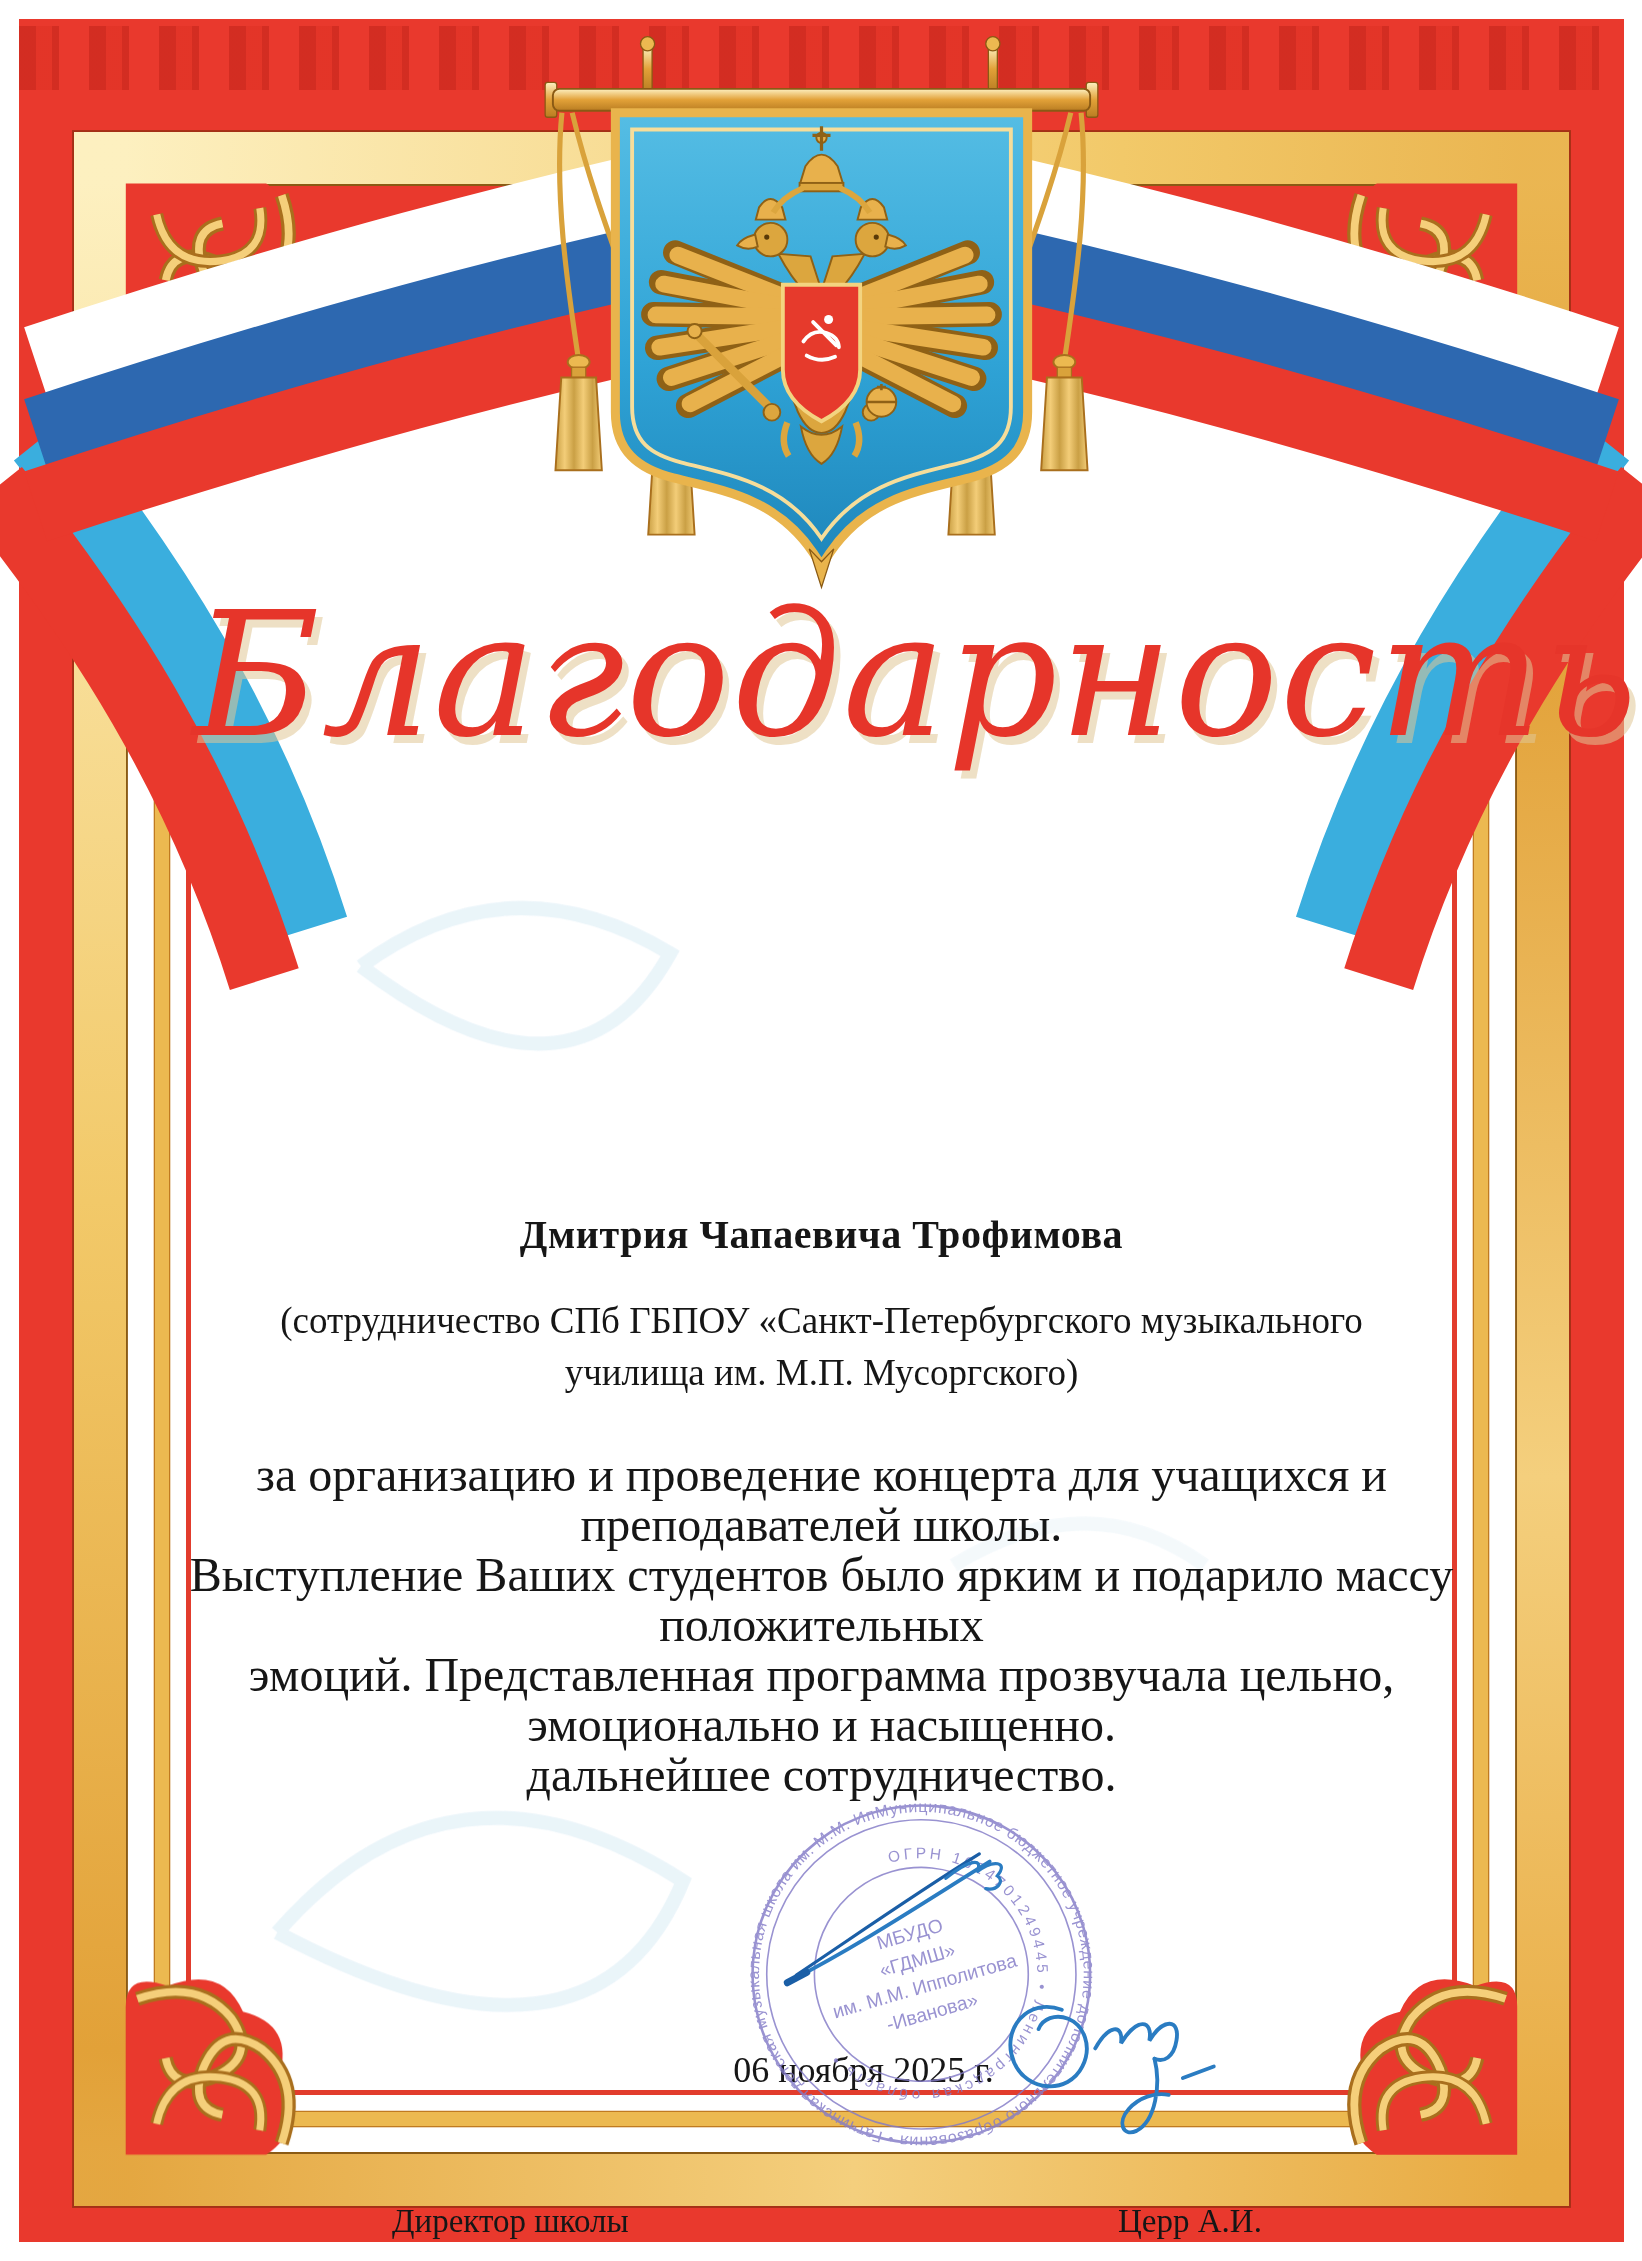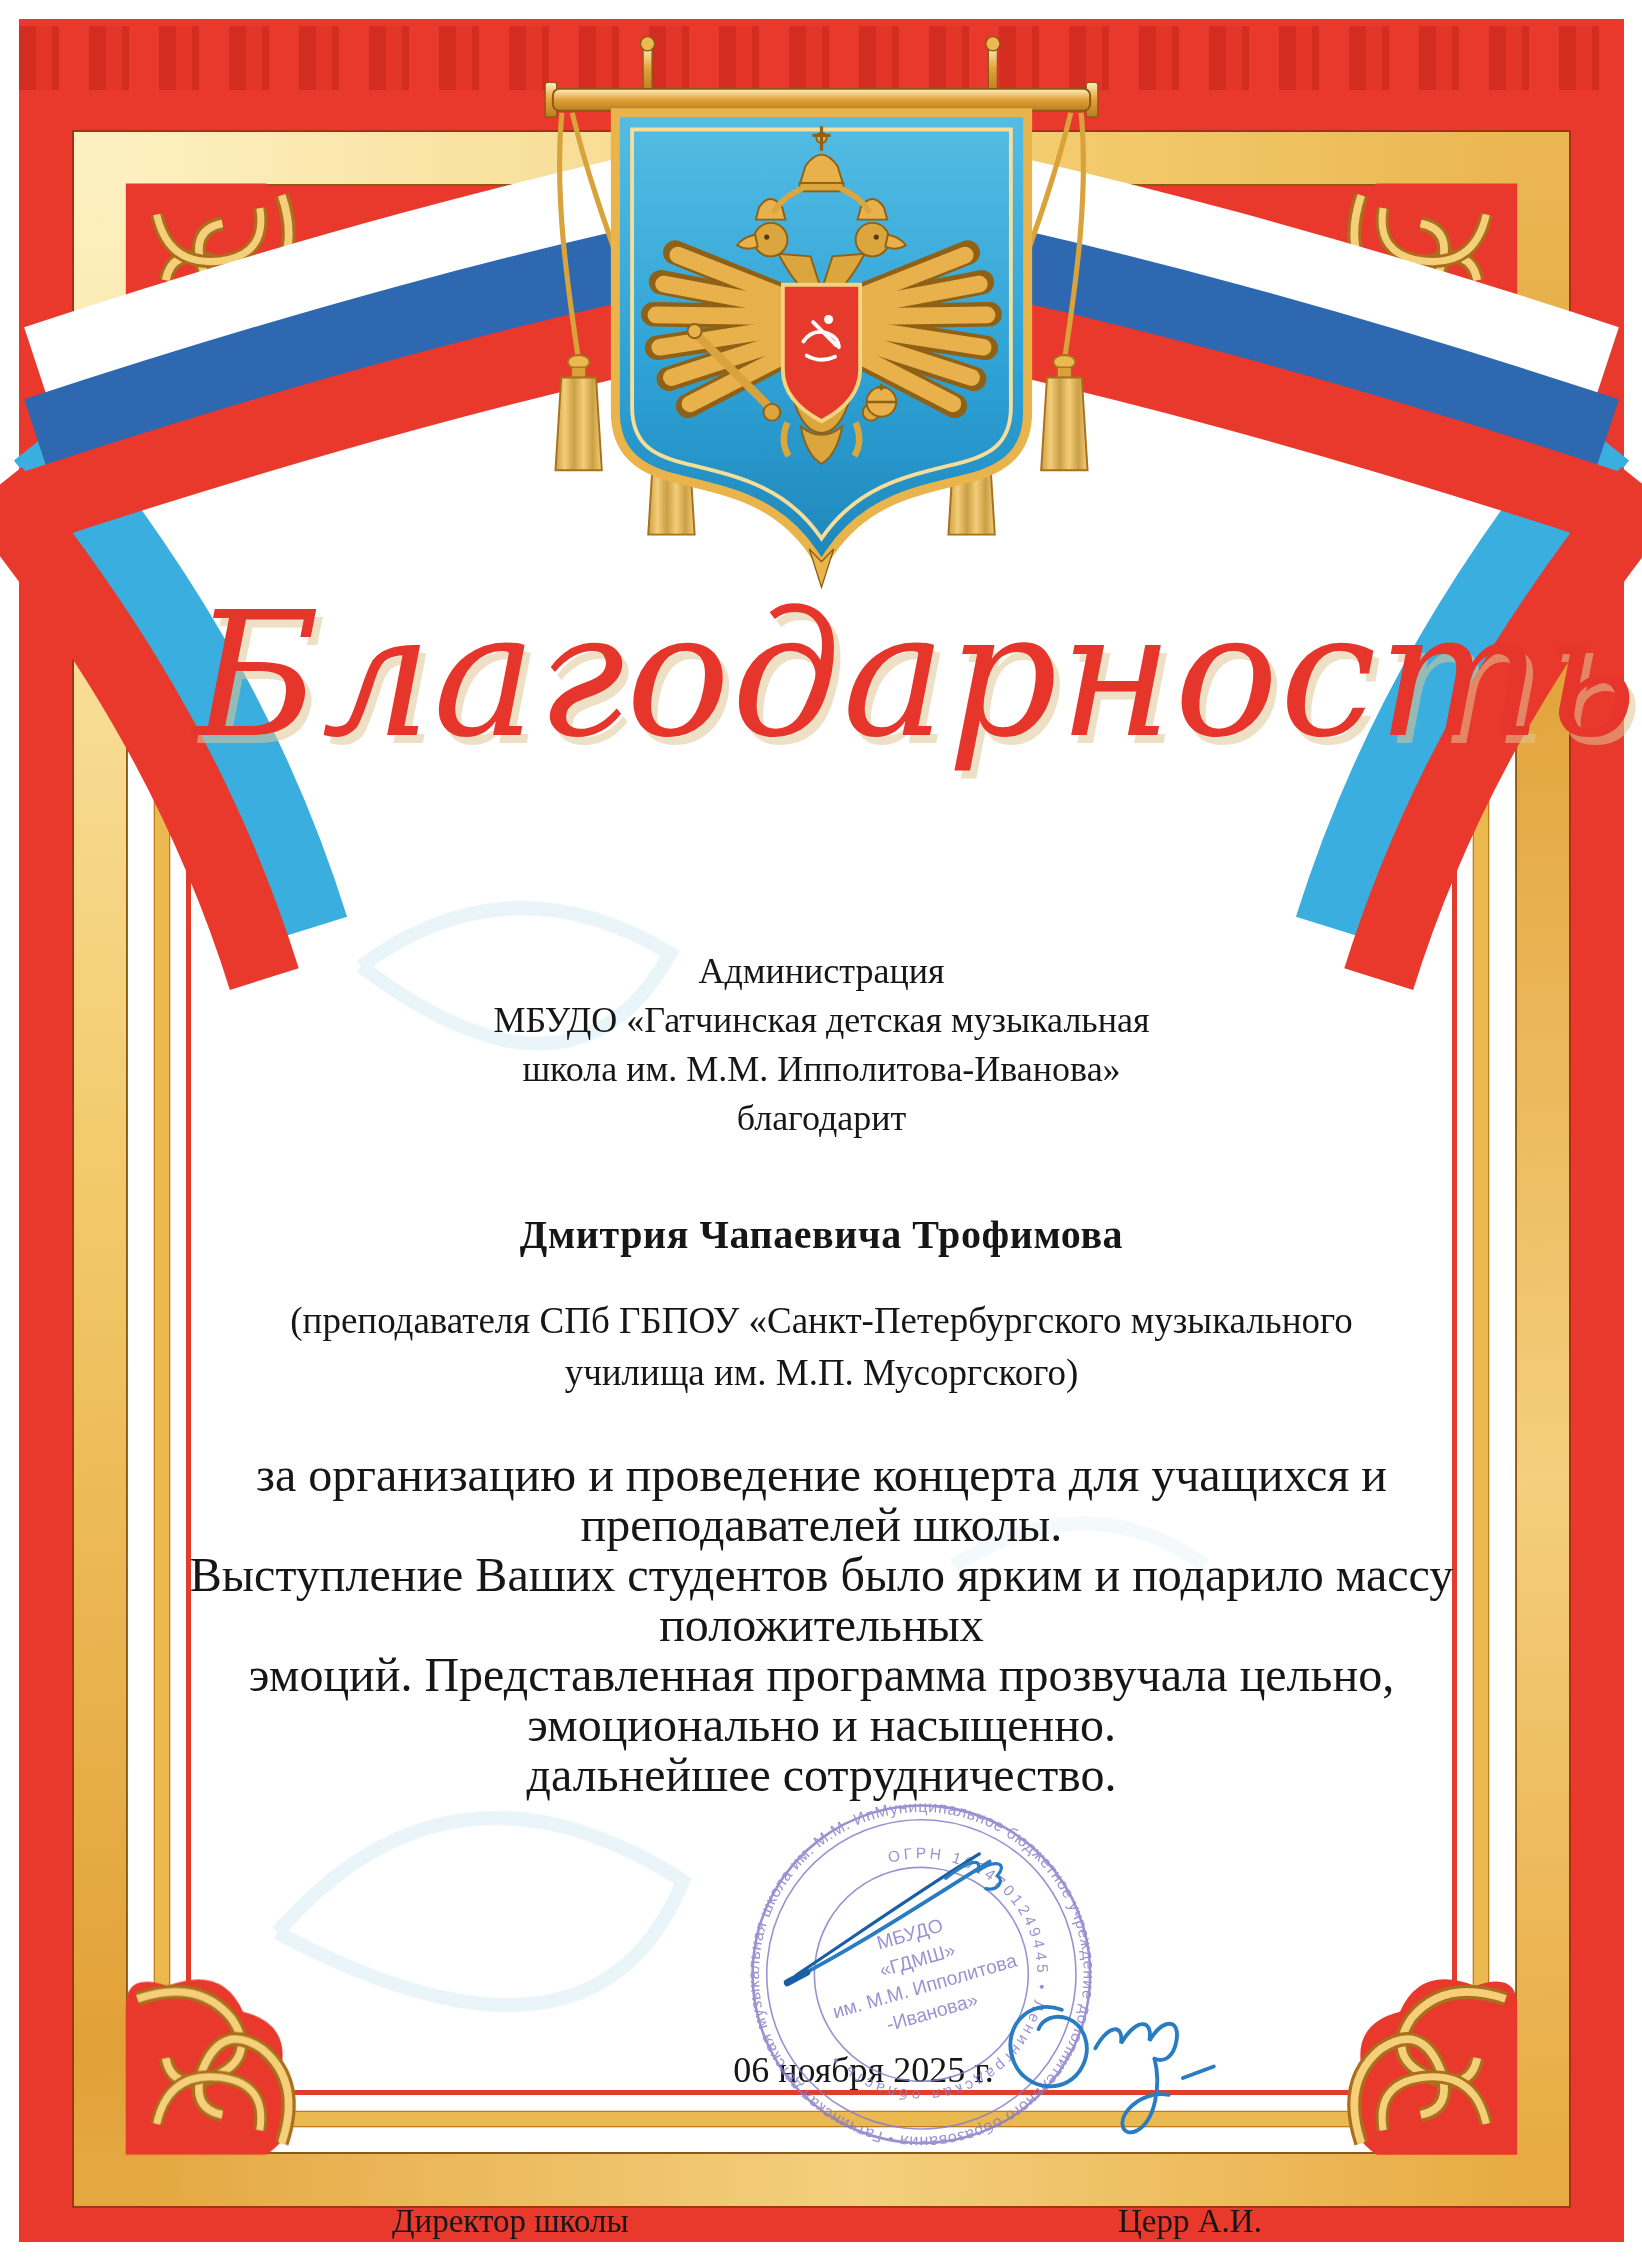--- a/index.html
+++ b/index.html
@@ -209,31 +209,25 @@
           <path d="M1262,500 l36,36"></path>
         </g>
         <circle cx="1286" cy="496" r="7" fill="#ffffff" stroke="none"></circle>
       </g>
     </g>
   </svg>
 
   <div class="layer-text">
     <div class="txt title">Благодарность</div>
 
-    <div class="txt org">
-      <div>Администрация</div>
-      <div>МБУДО «Гатчинская детская музыкальная</div>
-      <div>школа им. М.М. Ипполитова-Иванова»</div>
-      <div>благодарит</div>
-    </div>
 
     <div class="txt recipient-name">Дмитрия Чапаевича Трофимова</div>
 
     <div class="txt recipient-details">
-      <div>(преподавателя СПб ГБПОУ «Санкт-Петербургского музыкального</div>
+      <div>(сотрудничество СПб ГБПОУ «Санкт-Петербургского музыкального</div>
       <div>училища им. М.П. Мусоргского)</div>
     </div>
 
     <div class="txt body-text">
       <div>за организацию и проведение концерта для учащихся и преподавателей школы.</div>
       <div>Выступление Ваших студентов было ярким и подарило массу положительных</div>
       <div>эмоций. Представленная программа прозвучала цельно,</div>
       <div>эмоционально и насыщенно.</div>
       <div>дальнейшее сотрудничество.</div>
     </div>

